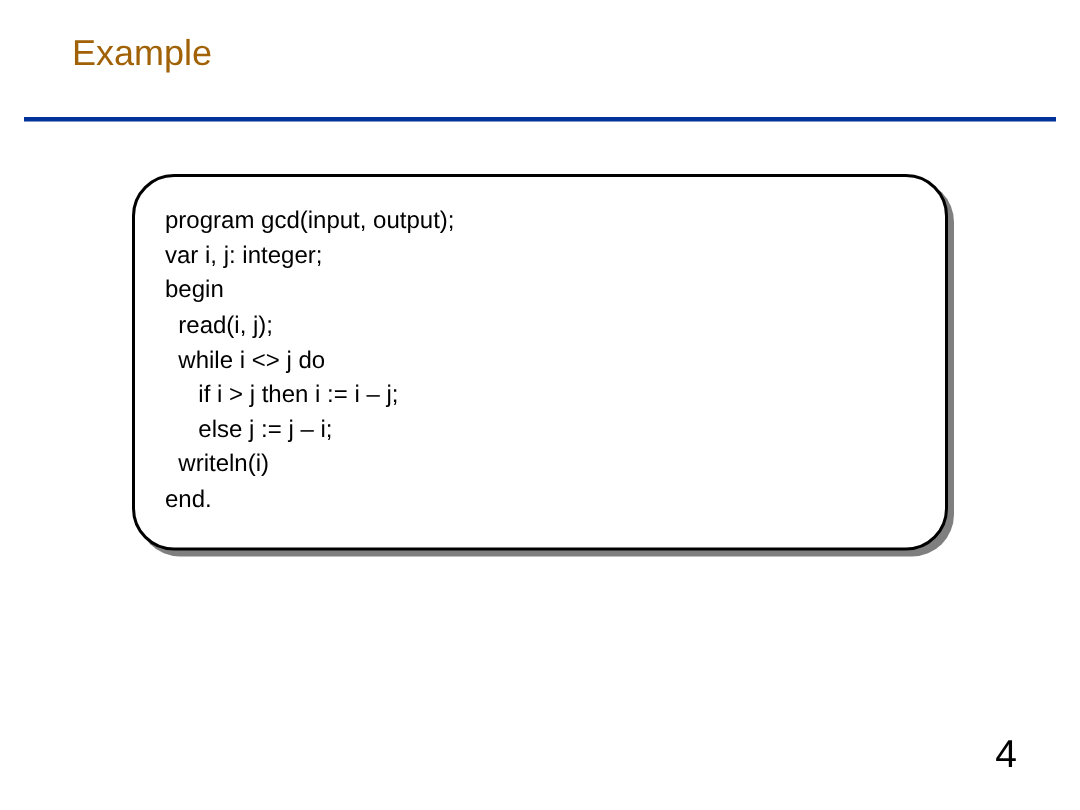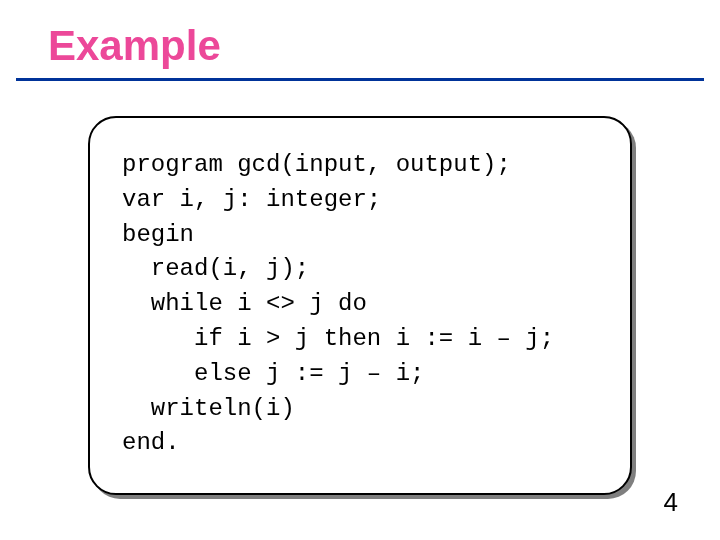--- a/index.html
+++ b/index.html
@@ -14,23 +14,23 @@
   .slide {
     position: relative;
     width: 720px;
     height: 540px;
     box-sizing: border-box;
   }
   .title {
     position: absolute;
     top: 22px;
     left: 48px;
-    font-size: 42px;
-    font-weight: bold;
-    color: #ec4899;
+    font-size: 24px;
+    font-weight: normal;
+    color: #a16207;
   }
   .rule {
     position: absolute;
     top: 78px;
     left: 16px;
     width: 688px;
     height: 0;
     border-top: 3px solid #003399;
   }
   .code-box {
@@ -39,23 +39,23 @@
     left: 88px;
     width: 544px;
     box-sizing: border-box;
     border: 2px solid #000;
     border-radius: 28px;
     background: #fff;
     box-shadow: 4px 4px 0 rgba(0,0,0,0.5);
     padding: 18px 20px 20px 20px;
   }
   .code-box pre {
-    margin: 12px;
-    font-family: Liberation Mono, monospace;
-    font-size: 24px;
+    margin: 0;
+    font-family: Liberation Sans, sans-serif;
+    font-size: 16px;
     line-height: 1.45;
     white-space: pre;
     color: #000;
   }
   .page-num {
     position: absolute;
     right: 42px;
     bottom: 22px;
     font-size: 26px;
     color: #000;

